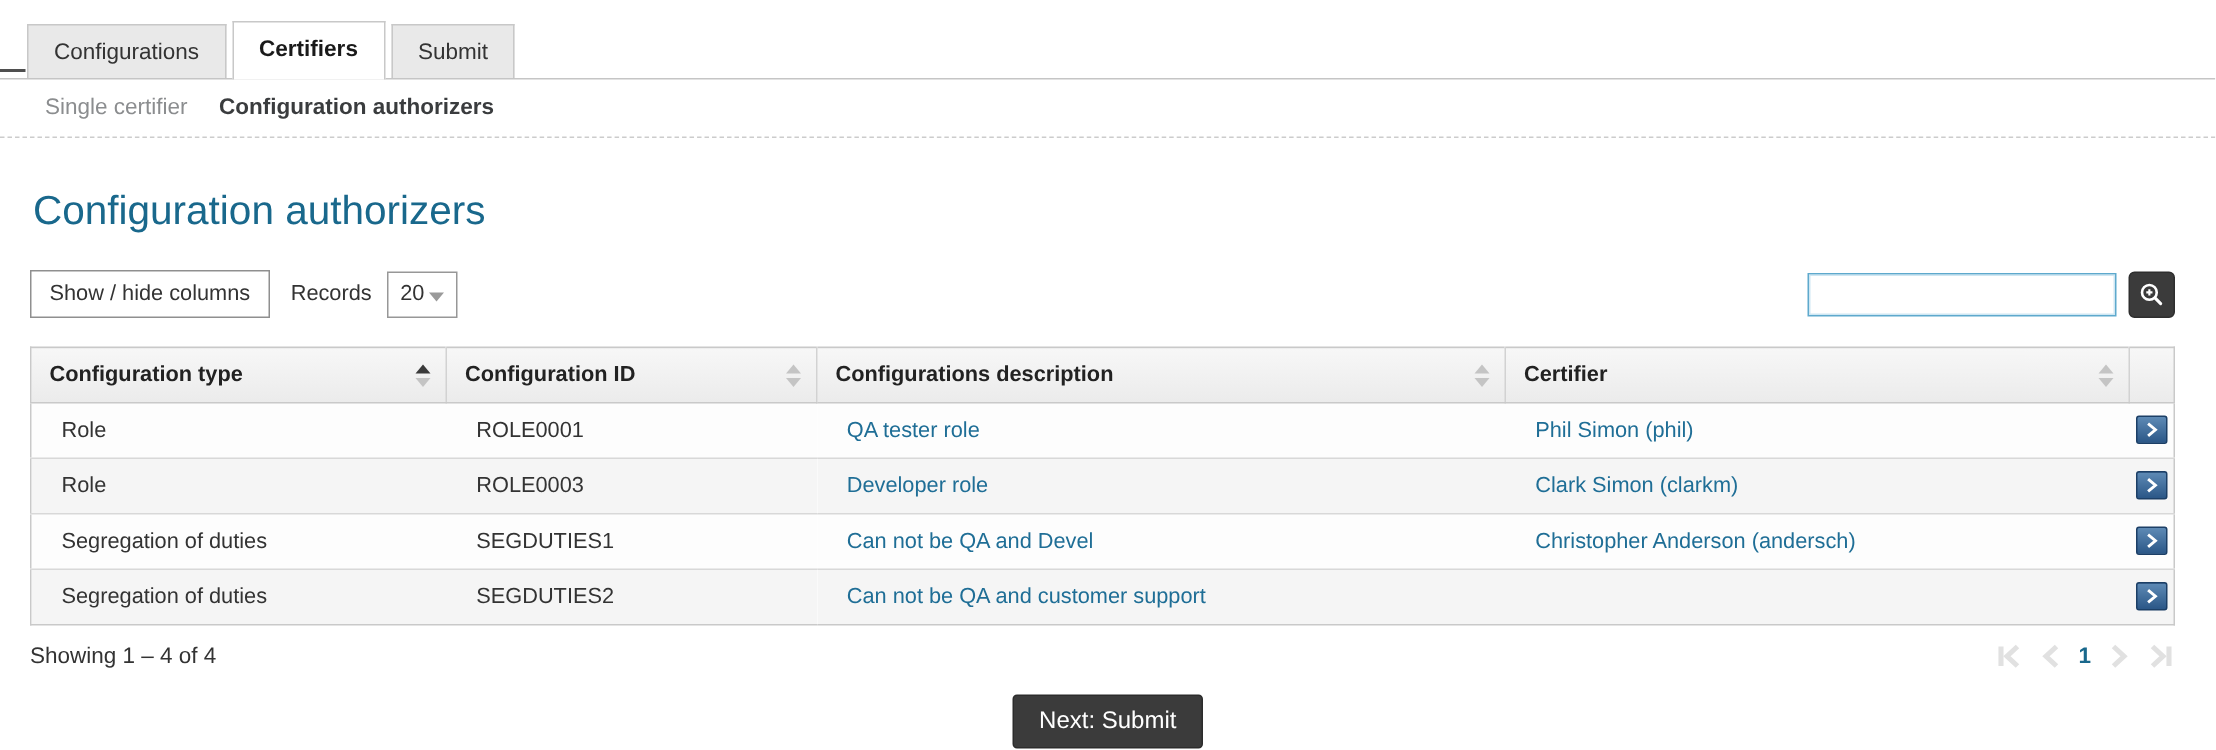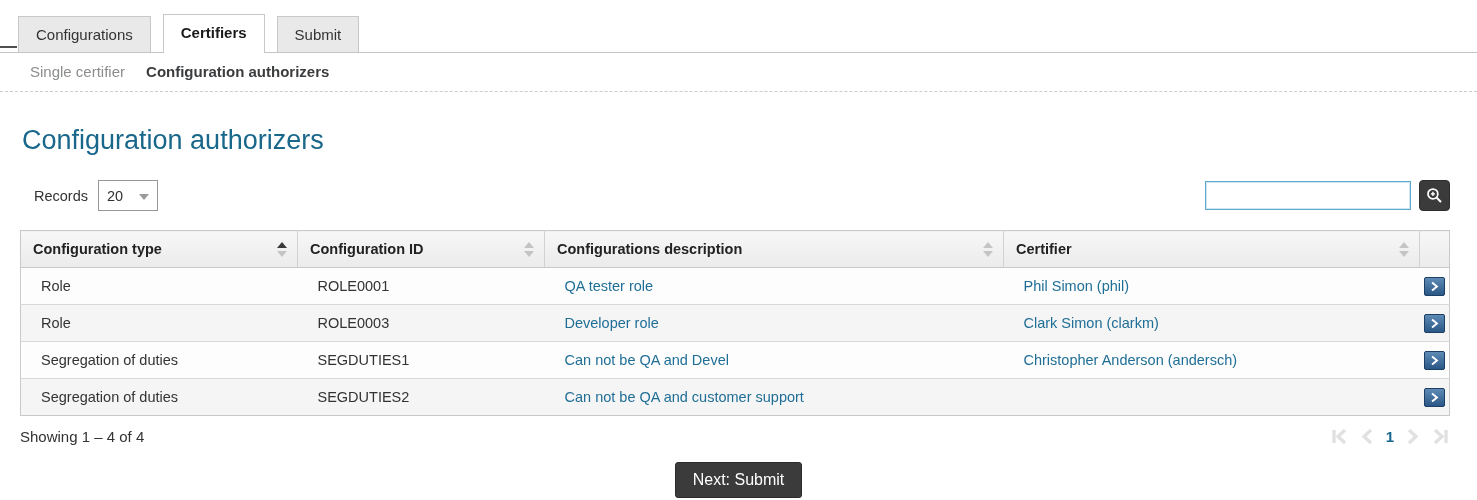--- a/index.html
+++ b/index.html
@@ -2,37 +2,37 @@
 <html><head>
 <meta charset="utf-8">
 <style>
   * { box-sizing: border-box; margin: 0; padding: 0; }
   html,body { background:#fff; }
   body { font-family: "Liberation Sans", "DejaVu Sans", sans-serif; color:#333; }
   .screen { position:relative; width:1477px; height:500px; background:#fff; overflow:hidden; }
 
   
   .tab-strip-edge { position:absolute; left:0; top:46px; width:17px; height:2px; background:#4f4f4f; }
-  .tabbar { display:flex; align-items:flex-end; gap:12px; padding-left:18px; margin-top:14px; border-bottom:1px solid #c5c5c5; }
+  .tabbar { display:flex; align-items:flex-end; gap:4px; padding-left:18px; margin-top:14px; border-bottom:1px solid #c5c5c5; }
   .tab { font-size:15px; padding:9px 17px; background:#e9e9e9; border:1px solid #c8c8c8; border-bottom:none; color:#333; cursor:pointer; }
   .tab.active { background:#fff; font-weight:bold; margin-bottom:-1px; padding-bottom:12px; color:#1a1a1a; }
 
   
   .subnav { display:flex; gap:21px; padding:10px 0 11px 30px; border-bottom:1px dashed #ccc; }
   .subnav-item { font-size:15px; color:#8b8d8f; cursor:pointer; }
   .subnav-item.active { color:#3a3c3e; font-weight:bold; }
 
   
   .page-title { margin:33px 0 0 22px; font-size:27px; font-weight:normal; color:#19688c; }
 
   
   .toolbar { display:flex; align-items:center; margin:24px 27px 0 20px; }
   .btn-outline { font-size:14.5px; color:#333; background:#fff; border:1px solid #8f8f8f; padding:7px 12px; cursor:pointer; font-family:inherit; }
   .records-label { font-size:14.5px; margin:0 10px 0 14px; color:#333; }
-  .records-select { position:relative; width:60px; height:31px; border:1px solid #979797; background:#fff; display:flex; align-items:center; padding-left:8px; font-size:14.5px; cursor:pointer; }
+  .records-select { position:relative; width:47px; height:31px; border:1px solid #979797; background:#fff; display:flex; align-items:center; padding-left:8px; font-size:14.5px; cursor:pointer; }
   .select-caret { position:absolute; right:8px; top:13px; width:0; height:0; border-left:5px solid transparent; border-right:5px solid transparent; border-top:6px solid #9a9a9a; }
   .search-group { margin-left:auto; display:flex; align-items:center; }
   .search-input { width:206px; height:29px; border:1px solid #5ea9cd; box-shadow: inset 0 0 0 1px #cfe7f3; padding:0 6px; font-size:14px; font-family:inherit; outline:none; }
   .search-button { width:31px; height:31px; margin-left:8px; background:#3b3b3b; border:1px solid #2e2e2e; border-radius:4px; display:flex; align-items:center; justify-content:center; cursor:pointer; }
 
   
   table { border-collapse:collapse; table-layout:fixed; width:1429px; margin:19px 0 0 20px; border:1px solid #c9c9c9; }
   thead th { background:linear-gradient(#f7f7f7,#ebebeb); border-bottom:1px solid #c9c9c9; border-right:1px solid #d2d2d2; height:37px; padding:0 10px 0 12px; text-align:left; font-size:14.5px; font-weight:bold; color:#222; cursor:pointer; }
   thead th:last-child { border-right:none; }
   .th-inner { display:flex; align-items:center; justify-content:space-between; }
@@ -72,20 +72,21 @@
   </div>
 
   <div class="subnav">
     <span class="subnav-item">Single certifier</span>
     <span class="subnav-item active">Configuration authorizers</span>
   </div>
 
   <h1 class="page-title">Configuration authorizers</h1>
 
   <div class="toolbar">
+    <button class="btn-outline">Show / hide columns</button>
     <span class="records-label">Records</span>
     <div class="records-select">
       <span>20</span>
       <span class="select-caret"></span>
     </div>
     <div class="search-group">
       <input class="search-input" type="text" value="" style="">
       <button class="search-button">
         <span style="display:flex;">
           <svg width="19" height="19" viewBox="0 0 24 24" fill="none">

